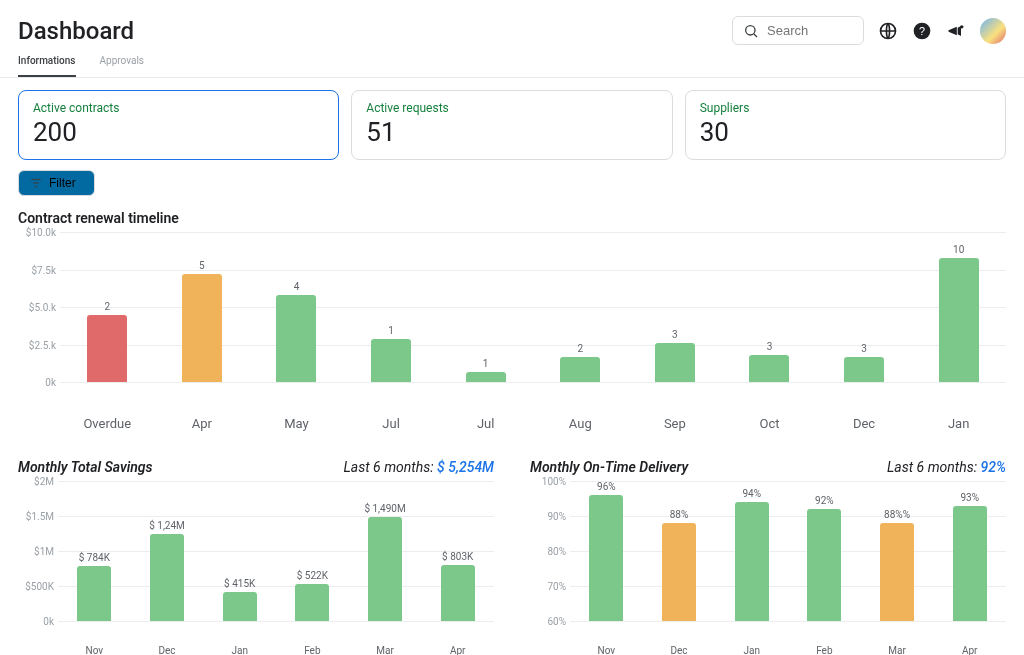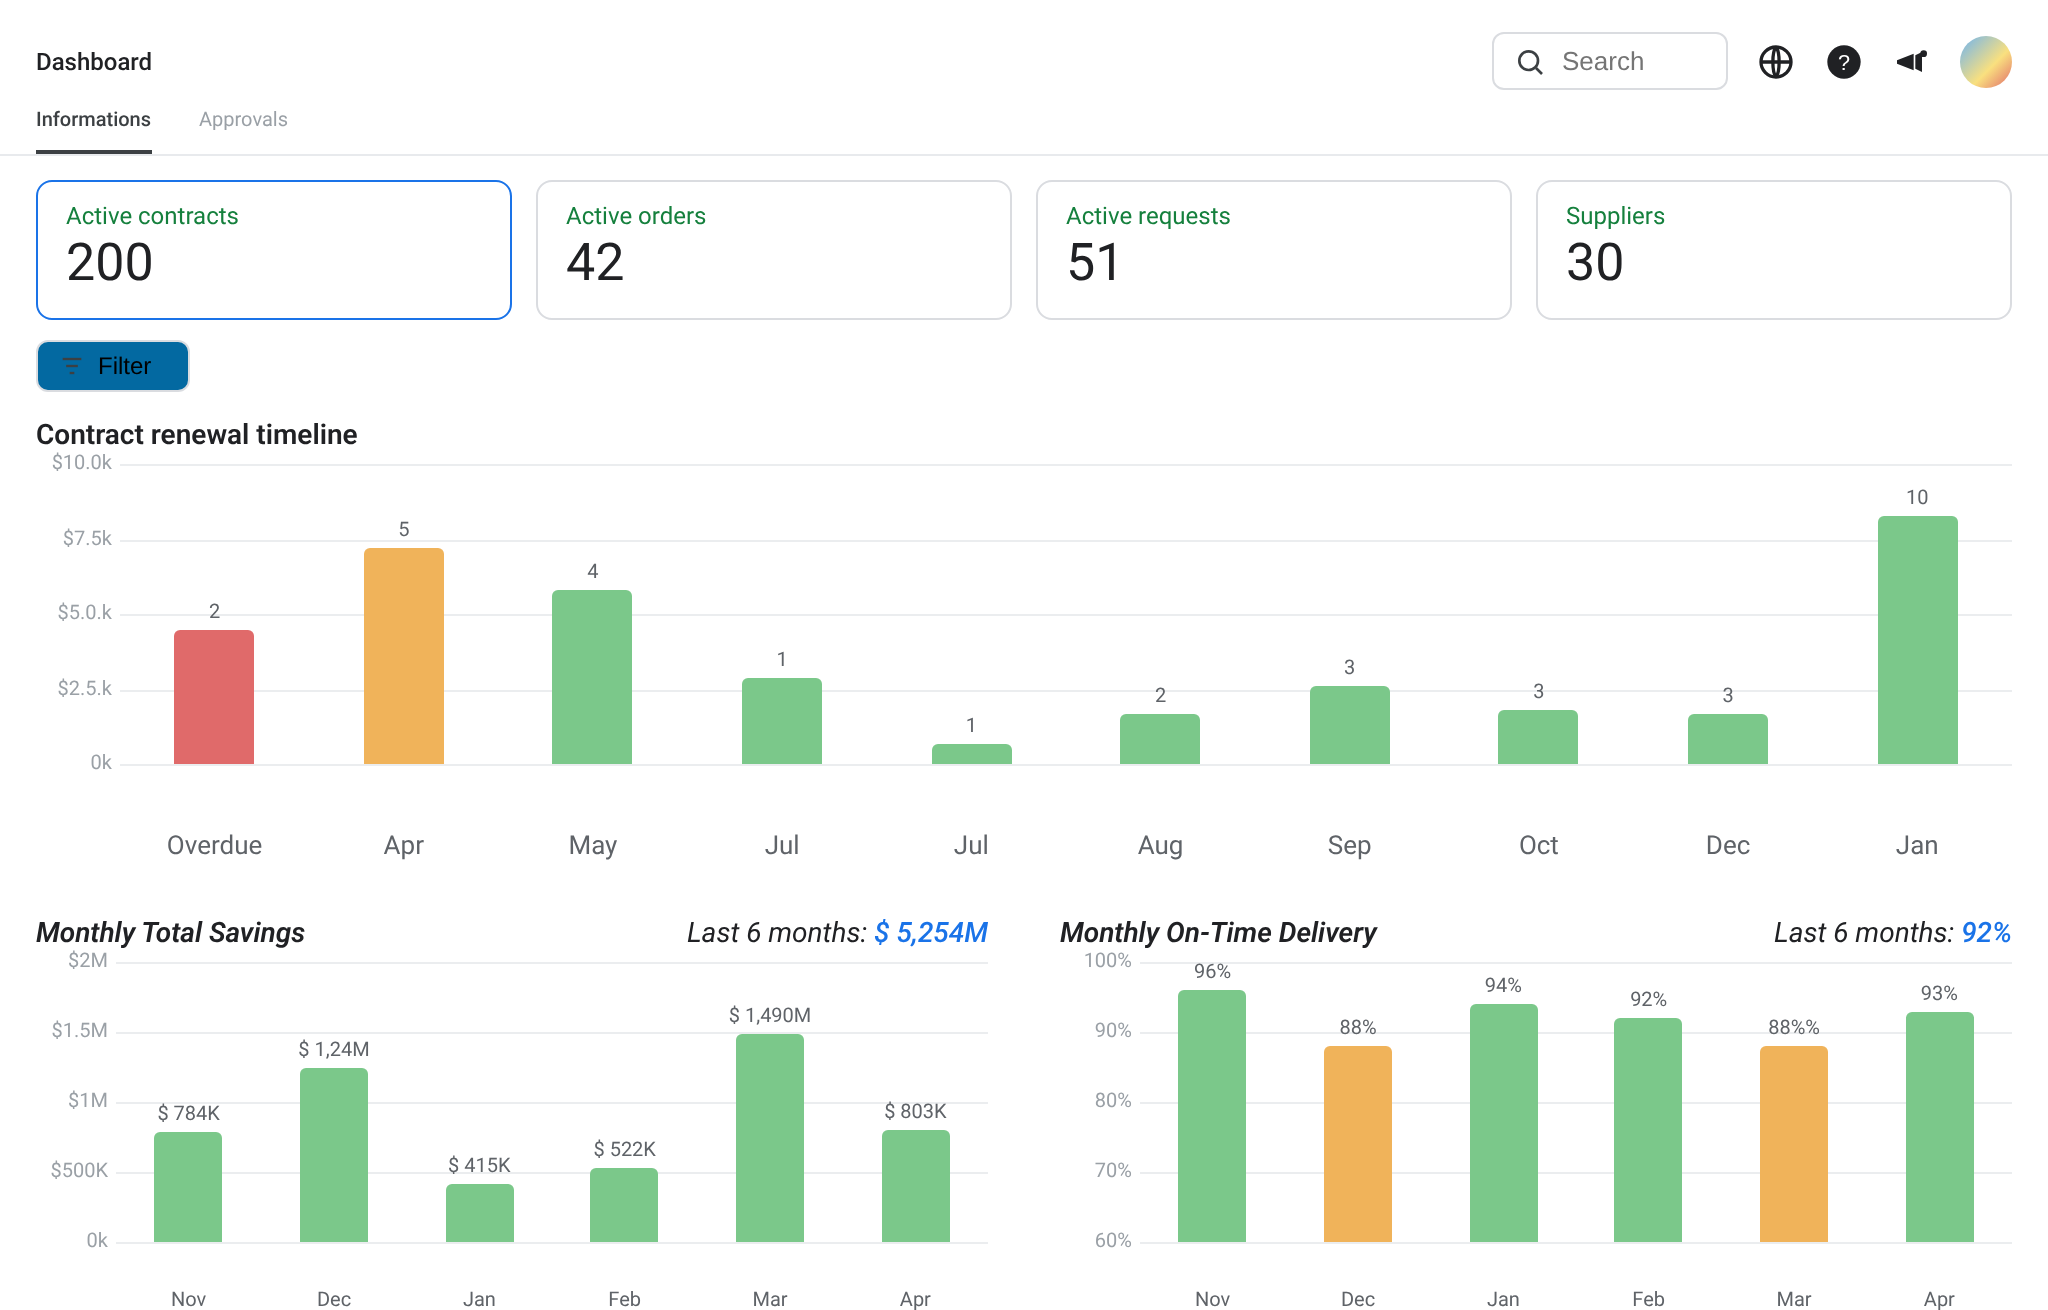--- a/index.html
+++ b/index.html
@@ -9,31 +9,31 @@
     background: #fff;
     color: #202124;
     width: 1024px;
   }
   .header {
     display: flex;
     align-items: center;
     padding: 16px 18px 0 18px;
   }
   .header-title {
-    font-size: 12px;
+    font-size: 24px;
     font-weight: 500;
     flex: 1;
   }
   .search-box {
     display: flex;
     align-items: center;
     border: 1px solid #dadce0;
     border-radius: 6px;
     padding: 5px 10px;
-    width: 118px;
+    width: 132px;
     margin-right: 14px;
   }
   .search-box input {
     border: none;
     outline: none;
     font-size: 13px;
     width: 70px;
     color: #5f6368;
   }
   .header-icons {
@@ -223,24 +223,20 @@
   <div class="tab active">Informations</div>
   <div class="tab">Approvals</div>
 </div>
 
 <div class="cards-row" id="kpi-row">
     <div class="kpi-card active">
       <div class="kpi-label">Active contracts</div>
       <div class="kpi-value">200</div>
     </div>
     <div class="kpi-card">
-      <div class="kpi-label">Active orders</div>
-      <div class="kpi-value">42</div>
-    </div>
-    <div class="kpi-card">
       <div class="kpi-label">Active requests</div>
       <div class="kpi-value">51</div>
     </div>
     <div class="kpi-card">
       <div class="kpi-label">Suppliers</div>
       <div class="kpi-value">30</div>
     </div>
   </div>
 
 <div class="filter-row">

